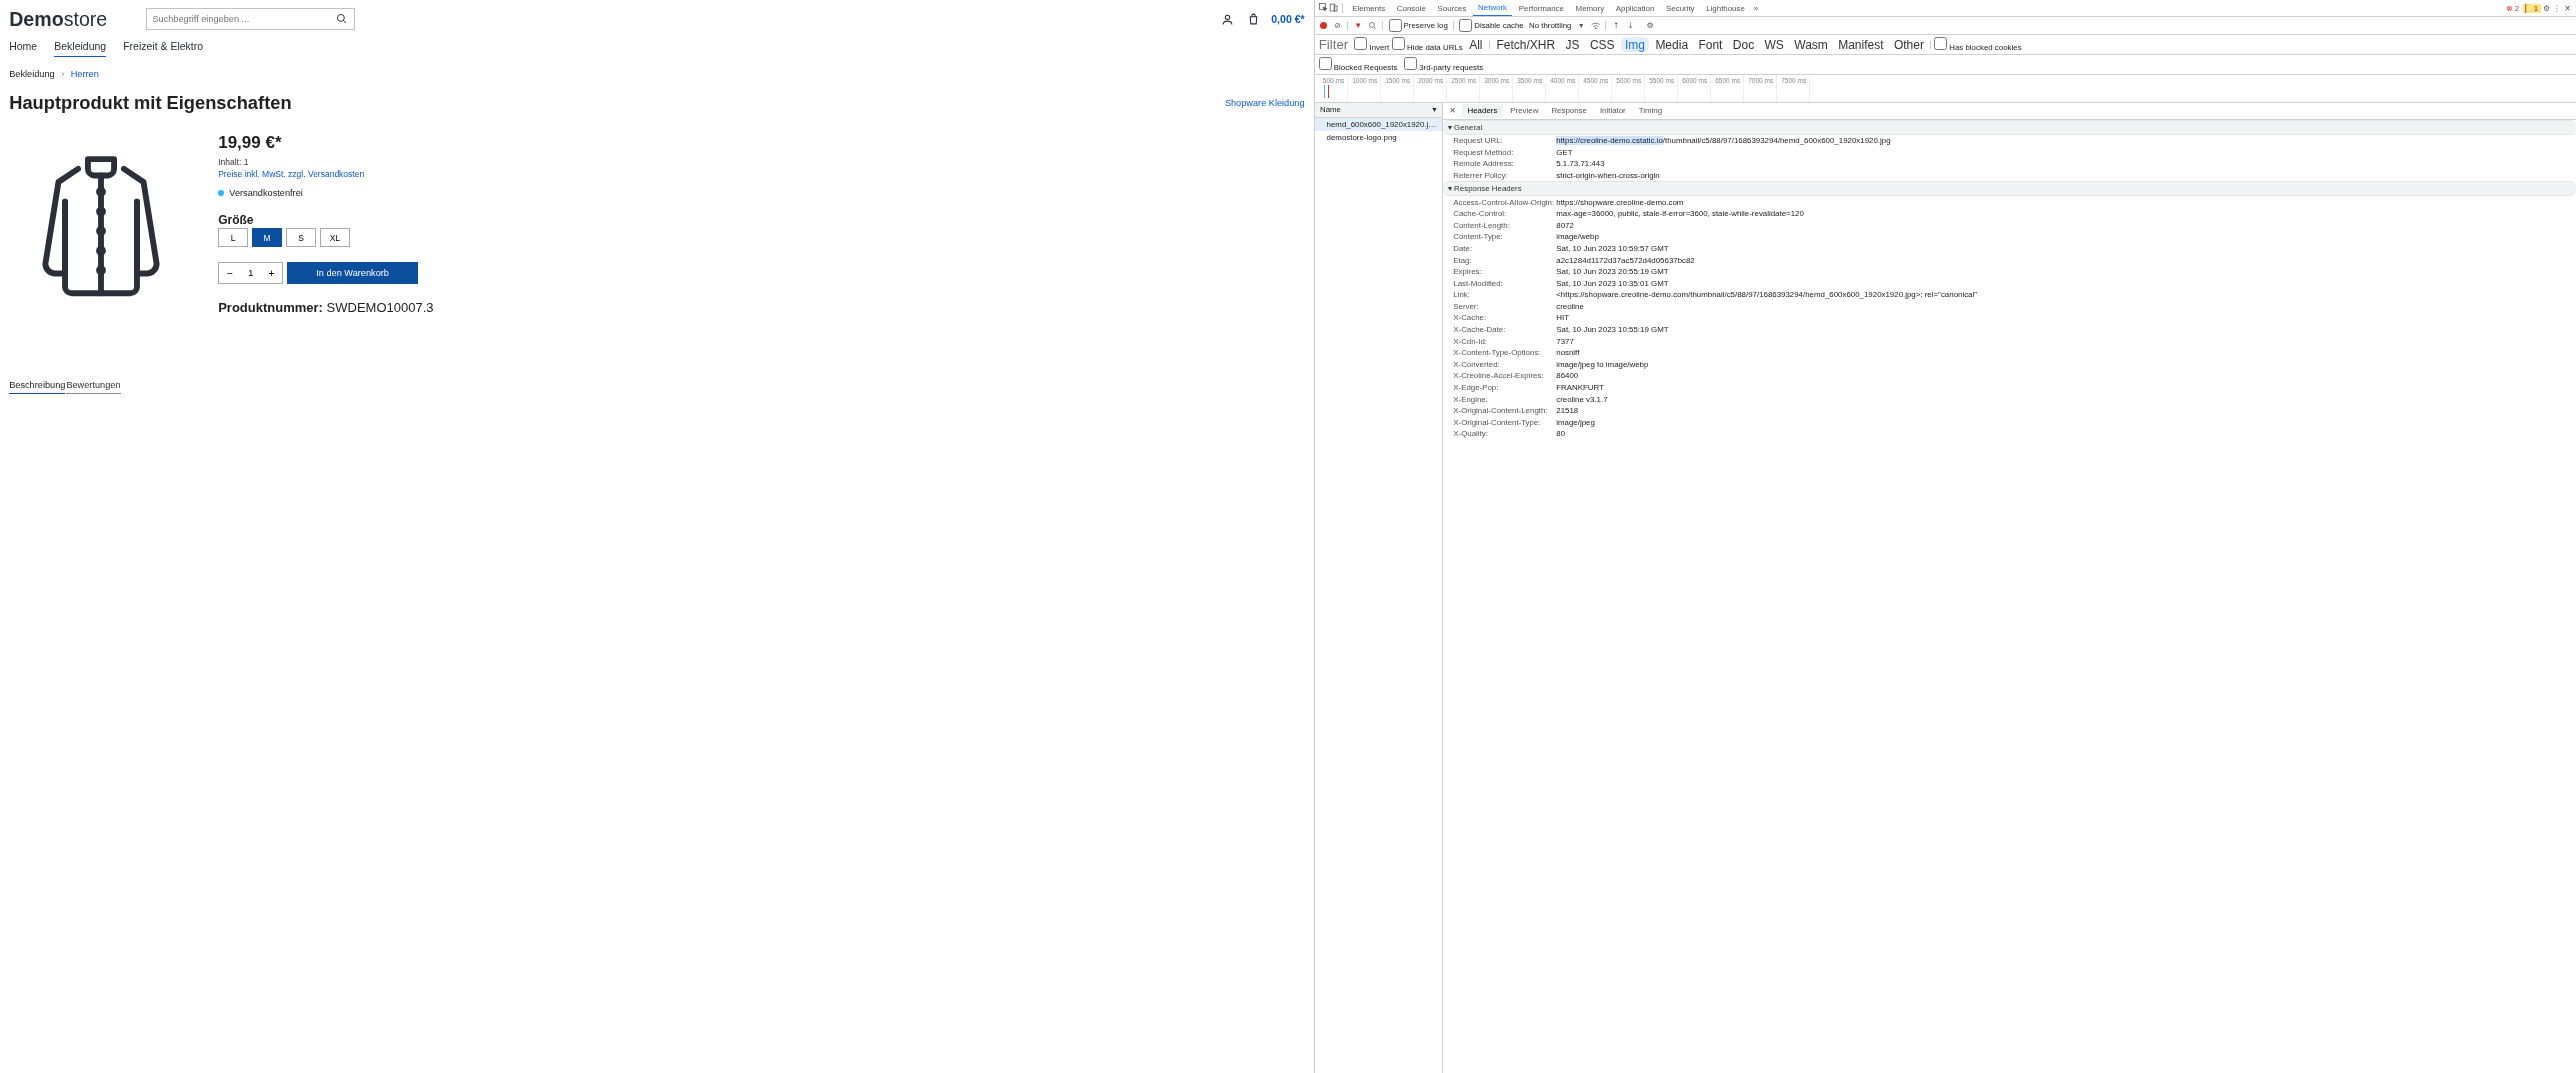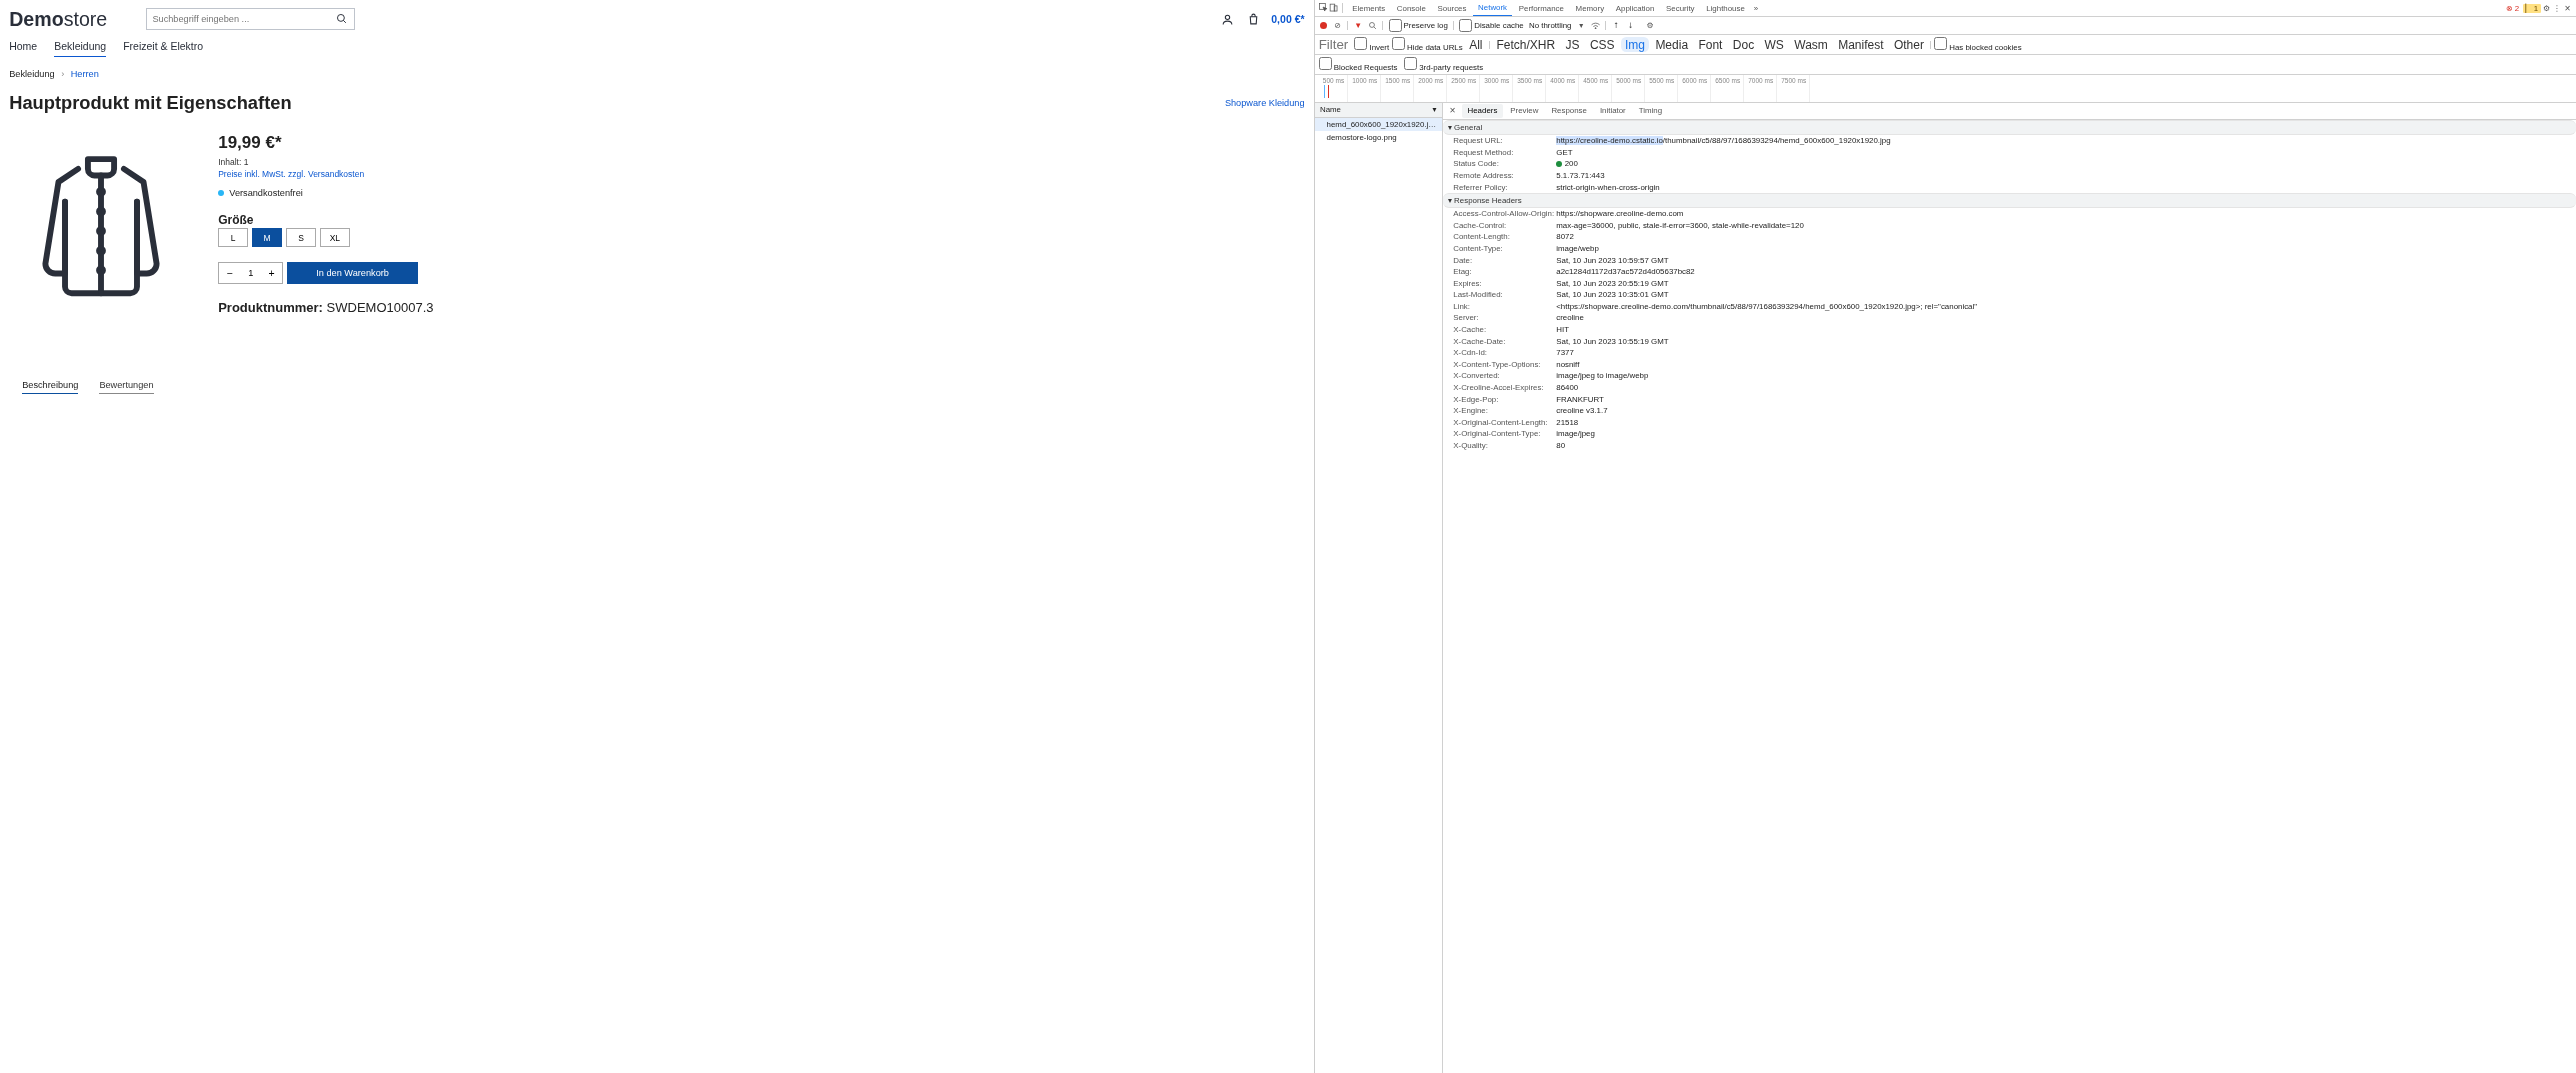--- a/index.html
+++ b/index.html
@@ -37,21 +37,21 @@
 .size-row { display: flex; gap: 3.9px; }
 .size-btn { width: 30px; height: 18.3px; border: 0.7px solid #aaa; background: #fff; font-size: 8.5px; cursor: pointer; }
 .size-btn.sel { background: #0b4f9e; color: #fff; border-color: #0b4f9e; }
 .qty-row { display: flex; gap: 3.9px; margin-top: 15.7px; }
 .qty-box { display: flex; align-items: center; border: 0.7px solid #aaa; height: 22px; }
 .qty-box button { width: 21px; height: 100%; border: none; background: #fff; font-size: 10.5px; cursor: pointer; }
 .qty-box input { width: 21px; border: none; text-align: center; font-size: 9.2px; outline: none; }
 .add-cart { flex: 1; max-width: 131px; height: 22px; background: #0b4f9e; color: #fff; border: none; font-size: 9.2px; cursor: pointer; }
 .sku-line { margin-top: 16px; font-size: 13px; }
 .sku-line b { font-weight: 700; }
-.tabs { display: flex; gap: 21px; margin-top: 65px; border-bottom: 0.7px solid transparent; margin-left: 13px; }
+.tabs { display: flex; gap: 1px; margin-top: 65px; border-bottom: 0.7px solid transparent; }
 .tabs span { font-size: 9.2px; padding-bottom: 2.6px; border-bottom: 1.3px solid #0b4f9e; }
 .tabs span.inactive { border-color: #888; color: #333; }
 
 
 .dt-toolbar { display: flex; align-items: center; gap: 1.3px; padding: 1.3px 3.9px; border-bottom: 0.7px solid #d0d0d0; height: 17px; font-size: 7.9px; }
 .dt-toolbar .tab { padding: 2.6px 5.2px; color: #555; cursor: pointer; white-space: nowrap; }
 .dt-toolbar .tab.active { color: #1a73e8; border-bottom: 1.3px solid #1a73e8; }
 .dt-toolbar .spacer { flex: 1; }
 .dt-badge { display: inline-flex; align-items: center; gap: 2px; padding: 0 2.6px; }
 .dt-badge.err { color: #d93025; }
@@ -334,24 +334,20 @@
       <div class="section-head">▾ <span>General</span></div>
       <div class="kv">
           <span class="k">Request URL:</span>
           <span class="v"><span class="hl">https://creoline-demo.cstatic.io</span><span>/thumbnail/c5/88/97/1686393294/hemd_600x600_1920x1920.jpg</span></span>
         </div>
       <div class="kv">
           <span class="k">Request Method:</span>
           <span class="v">GET</span>
         </div>
       <div class="kv">
-          <span class="k">Status Code:</span>
-          <span class="v"><span class="status-dot"></span><span>200</span></span>
-        </div>
-      <div class="kv">
           <span class="k">Remote Address:</span>
           <span class="v">5.1.73.71:443</span>
         </div>
       <div class="kv">
           <span class="k">Referrer Policy:</span>
           <span class="v">strict-origin-when-cross-origin</span>
         </div>
       <div class="section-head">▾ <span>Response Headers</span></div>
       <div id="response-headers-list">
           <div class="kv">

